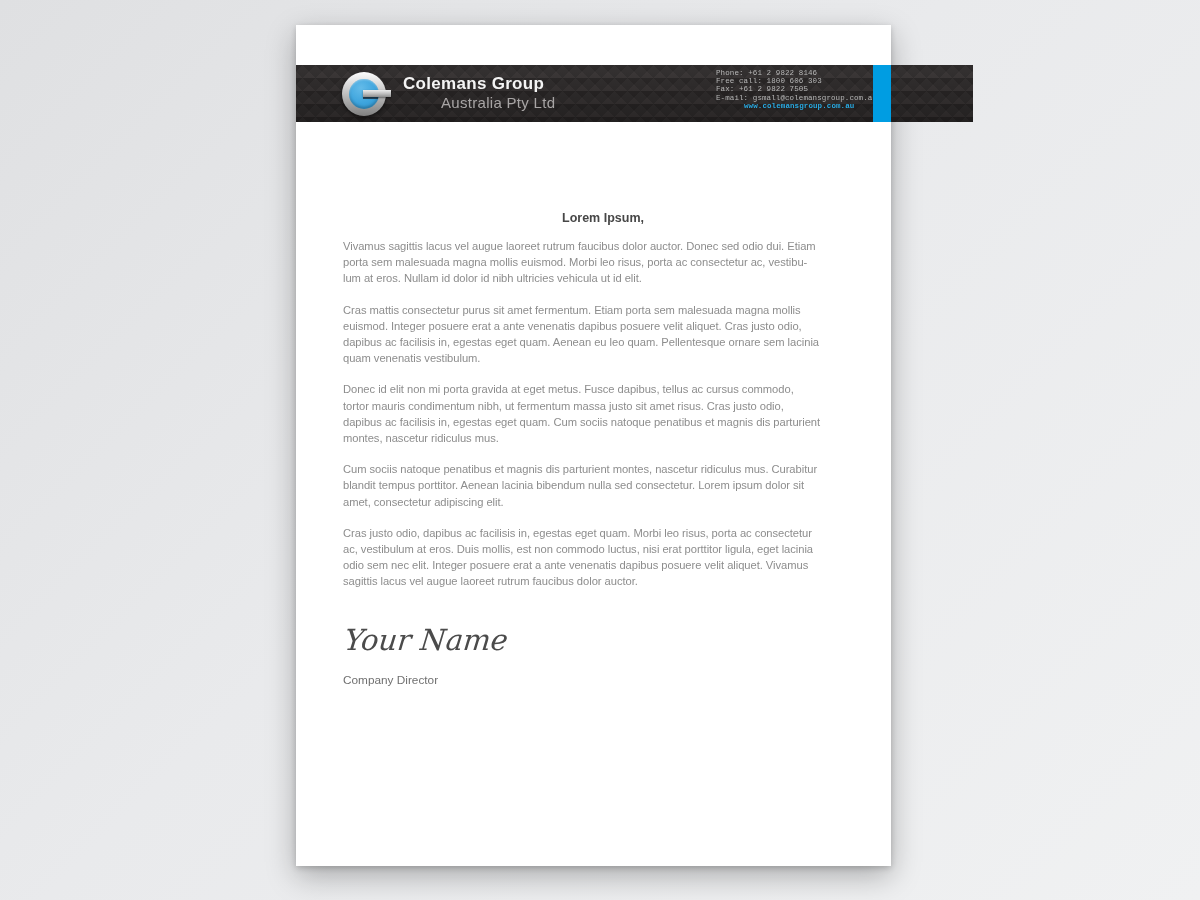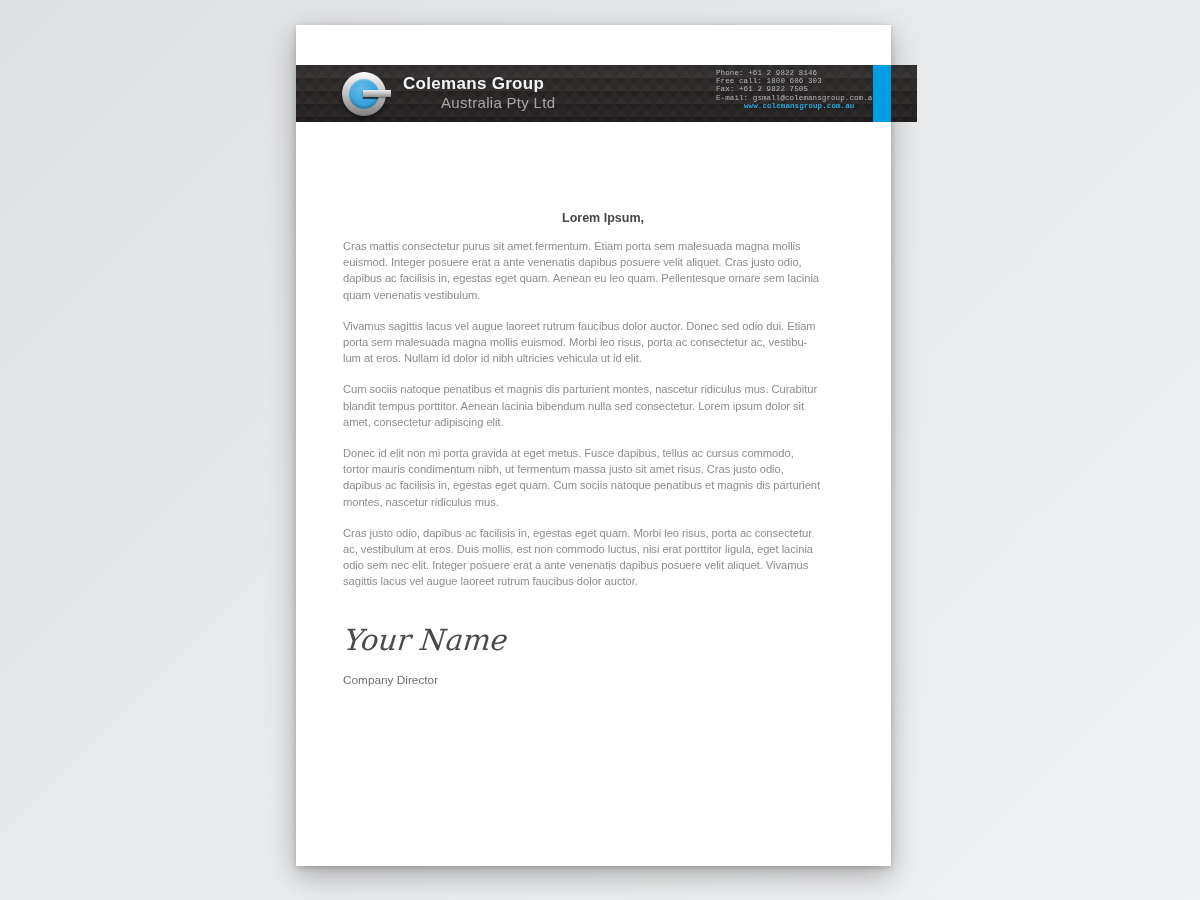--- a/index.html
+++ b/index.html
@@ -15,21 +15,21 @@
     position: absolute;
     left: 296px; top: 25px;
     width: 595px; height: 841px;
     background: #ffffff;
     box-shadow: 0 10px 28px rgba(0,0,0,0.28), 0 2px 6px rgba(0,0,0,0.18);
   }
   
   .band {
     position: absolute;
     left: 0; top: 40px;
-    width: 621px; height: 57px;
+    width: 677px; height: 57px;
     background-color: #2d2a2a;
     background-image:
       linear-gradient(180deg, rgba(255,255,255,0.04) 0%, rgba(0,0,0,0) 40%, rgba(0,0,0,0.22) 100%),
       linear-gradient(315deg, transparent 75%, #262323 75.5%),
       linear-gradient(45deg,  transparent 75%, #262323 75.5%),
       linear-gradient(135deg, transparent 75%, #353131 75.5%),
       linear-gradient(225deg, transparent 75%, #353131 75.5%);
     background-size: 100% 100%, 13px 13px, 13px 13px, 13px 13px, 13px 13px;
   }
   .band-accent {
@@ -129,34 +129,34 @@
       <div class="line">Fax: +61 2 9822 7505</div>
       <div class="line">E-mail: gsmall@colemansgroup.com.au</div>
       <div class="line"><a href="#" class="link">www.colemansgroup.com.au</a></div>
     </div>
   </div>
 
   <div class="band-accent" style="background:#009de2;"></div>
 
   <div class="letter">
     <p class="greeting">Lorem Ipsum,</p>
+    <p class="para">Vivamus sagittis lacus vel augue laoreet rutrum faucibus dolor auctor. Donec sed odio dui. Etiam
+porta sem malesuada magna mollis euismod. Morbi leo risus, porta ac consectetur ac, vestibu-
+lum at eros. Nullam id dolor id nibh ultricies vehicula ut id elit.</p>
     <p class="para">Cras mattis consectetur purus sit amet fermentum. Etiam porta sem malesuada magna mollis
 euismod. Integer posuere erat a ante venenatis dapibus posuere velit aliquet. Cras justo odio,
 dapibus ac facilisis in, egestas eget quam. Aenean eu leo quam. Pellentesque ornare sem lacinia
 quam venenatis vestibulum.</p>
-    <p class="para">Vivamus sagittis lacus vel augue laoreet rutrum faucibus dolor auctor. Donec sed odio dui. Etiam
-porta sem malesuada magna mollis euismod. Morbi leo risus, porta ac consectetur ac, vestibu-
-lum at eros. Nullam id dolor id nibh ultricies vehicula ut id elit.</p>
-    <p class="para">Cum sociis natoque penatibus et magnis dis parturient montes, nascetur ridiculus mus. Curabitur
-blandit tempus porttitor. Aenean lacinia bibendum nulla sed consectetur. Lorem ipsum dolor sit
-amet, consectetur adipiscing elit.</p>
     <p class="para">Donec id elit non mi porta gravida at eget metus. Fusce dapibus, tellus ac cursus commodo,
 tortor mauris condimentum nibh, ut fermentum massa justo sit amet risus. Cras justo odio,
 dapibus ac facilisis in, egestas eget quam. Cum sociis natoque penatibus et magnis dis parturient
 montes, nascetur ridiculus mus.</p>
+    <p class="para">Cum sociis natoque penatibus et magnis dis parturient montes, nascetur ridiculus mus. Curabitur
+blandit tempus porttitor. Aenean lacinia bibendum nulla sed consectetur. Lorem ipsum dolor sit
+amet, consectetur adipiscing elit.</p>
     <p class="para">Cras justo odio, dapibus ac facilisis in, egestas eget quam. Morbi leo risus, porta ac consectetur
 ac, vestibulum at eros. Duis mollis, est non commodo luctus, nisi erat porttitor ligula, eget lacinia
 odio sem nec elit. Integer posuere erat a ante venenatis dapibus posuere velit aliquet. Vivamus
 sagittis lacus vel augue laoreet rutrum faucibus dolor auctor.</p>
 
     <div class="signature">Your Name</div>
     <div class="sig-title">Company Director</div>
   </div>
 
 </div>

